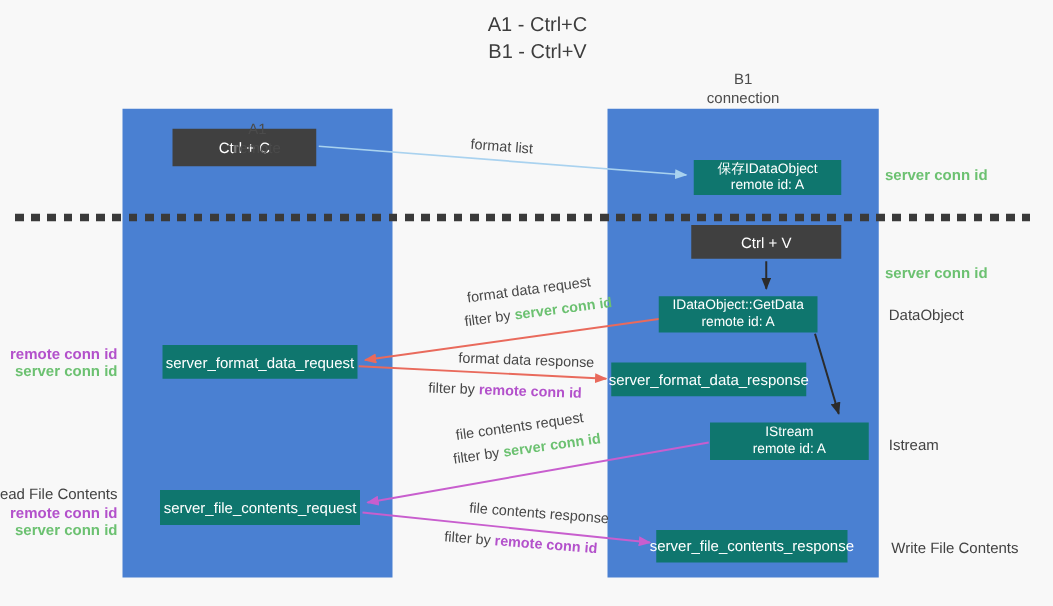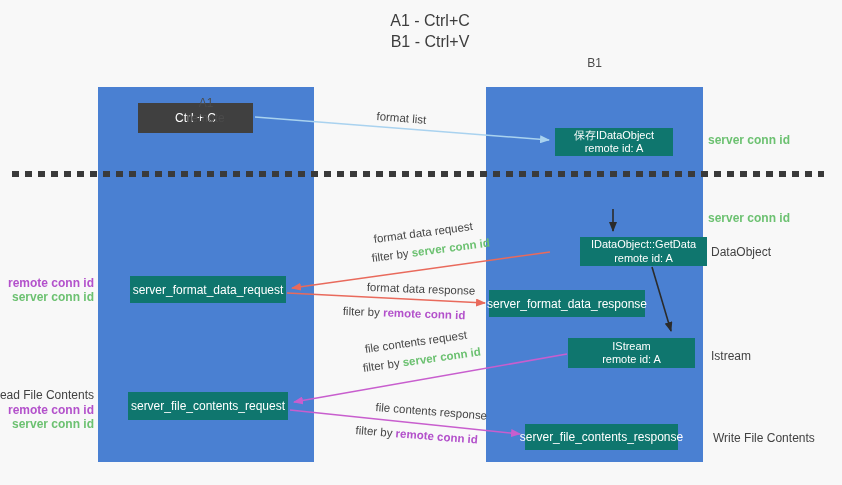--- a/index.html
+++ b/index.html
@@ -43,20 +43,21 @@
     <div>A1 - Ctrl+C</div>
     <div>B1 - Ctrl+V</div>
   </div>
 
   <div class="lane-header" style="left:98px;width:216px;margin-top:40px;">
     <div>A1</div>
     <div>remote</div>
   </div>
   <div class="lane-header" style="left:486px;width:217px;">
     <div>B1</div>
+    <div>connection</div>
   </div>
 
   <div class="lane lane-left"></div>
   <div class="lane lane-right"></div>
 
   <div class="dotted-line"></div>
 
   <svg class="arrows">
     <defs>
       <marker id="m-blue" markerUnits="userSpaceOnUse" markerWidth="10" markerHeight="8" refX="9" refY="4" orient="auto">
@@ -83,22 +84,25 @@
 
   <div class="box green" style="left:138px;top:103px;width:115px;height:30px;">
     <div>Ctrl + C</div>
   </div>
 
   <div class="box orange two-line" style="left:555px;top:128px;width:118px;height:28px;">
     <div>保存IDataObject</div>
     <div>remote id: A</div>
   </div>
 
+  <div class="box green" style="left:553px;top:180px;width:120px;height:27px;">
+    <div>Ctrl + V</div>
+  </div>
 
-  <div class="box orange two-line" style="left:580px;top:237px;width:127px;height:29px;">
+  <div class="box orange two-line" style="left:527px;top:237px;width:127px;height:29px;">
     <div>IDataObject::GetData</div>
     <div>remote id: A</div>
   </div>
 
   <div class="box orange" style="left:489px;top:290px;width:156px;height:27px;">
     <div>server_format_data_response</div>
   </div>
 
   <div class="box orange" style="left:130px;top:276px;width:156px;height:27px;">
     <div>server_format_data_request</div>

